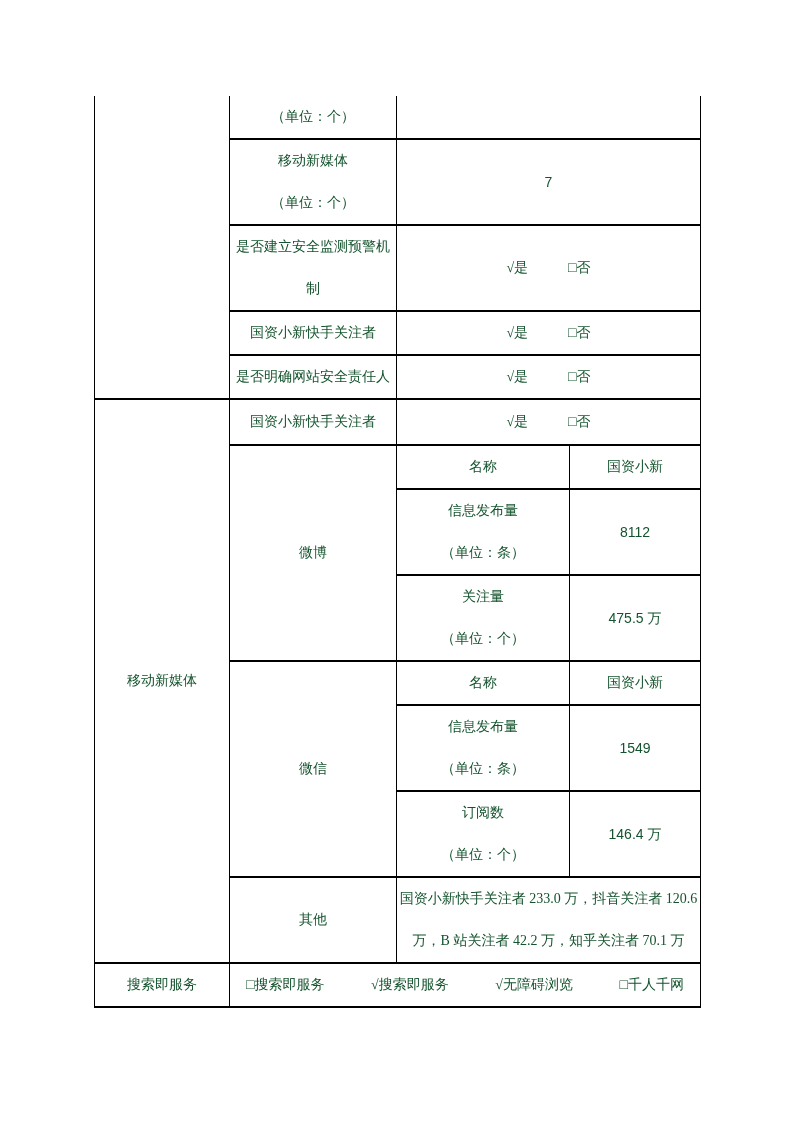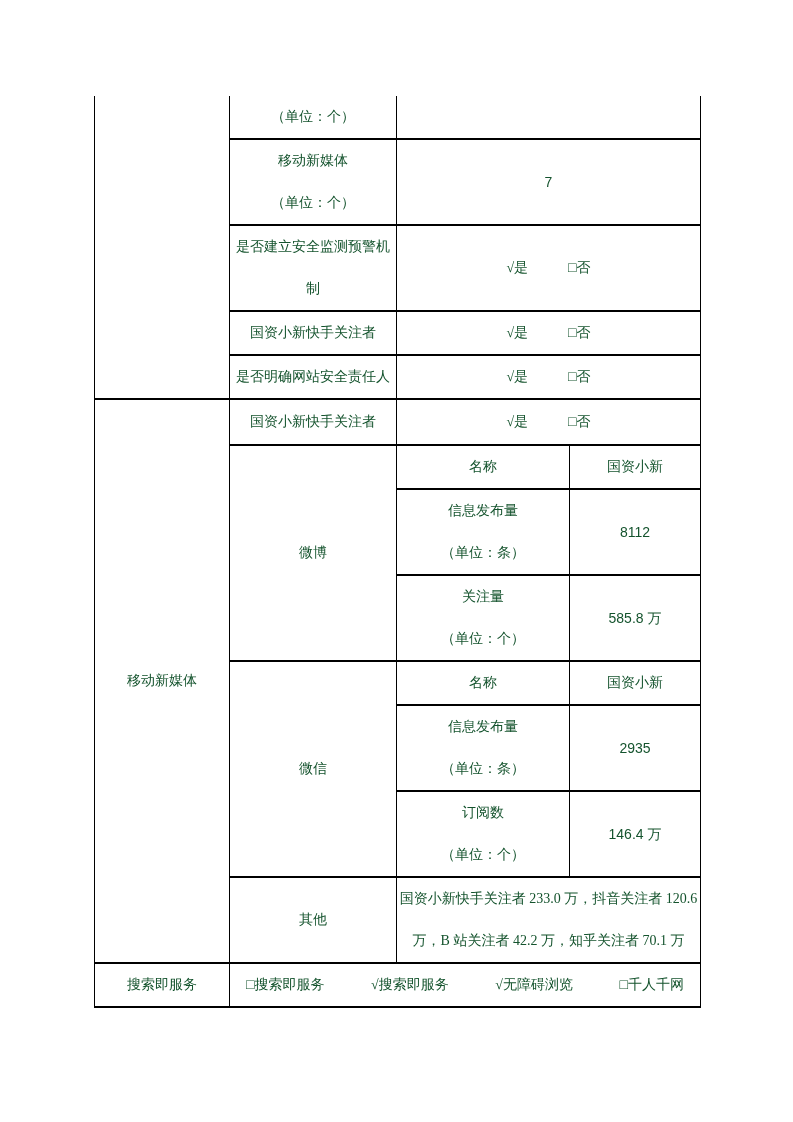--- a/index.html
+++ b/index.html
@@ -99,34 +99,34 @@
       <div class="ln">信息发布量</div>
       <div class="ln">（单位：条）</div>
     </td>
     <td class="single num">8112</td>
   </tr>
   <tr style="height:86px">
     <td>
       <div class="ln">关注量</div>
       <div class="ln">（单位：个）</div>
     </td>
-    <td class="single num">585.8 万</td>
+    <td class="single num">475.5 万</td>
   </tr>
 
   <tr style="height:43px">
     <td rowspan="3" class="single">微信</td>
     <td class="single">名称</td>
     <td class="single">国资小新</td>
   </tr>
   <tr style="height:85px">
     <td>
       <div class="ln">信息发布量</div>
       <div class="ln">（单位：条）</div>
     </td>
-    <td class="single num">2935</td>
+    <td class="single num">1549</td>
   </tr>
   <tr style="height:84px">
     <td>
       <div class="ln">订阅数</div>
       <div class="ln">（单位：个）</div>
     </td>
     <td class="single num">146.4 万</td>
   </tr>
 
   <tr style="height:85px">

